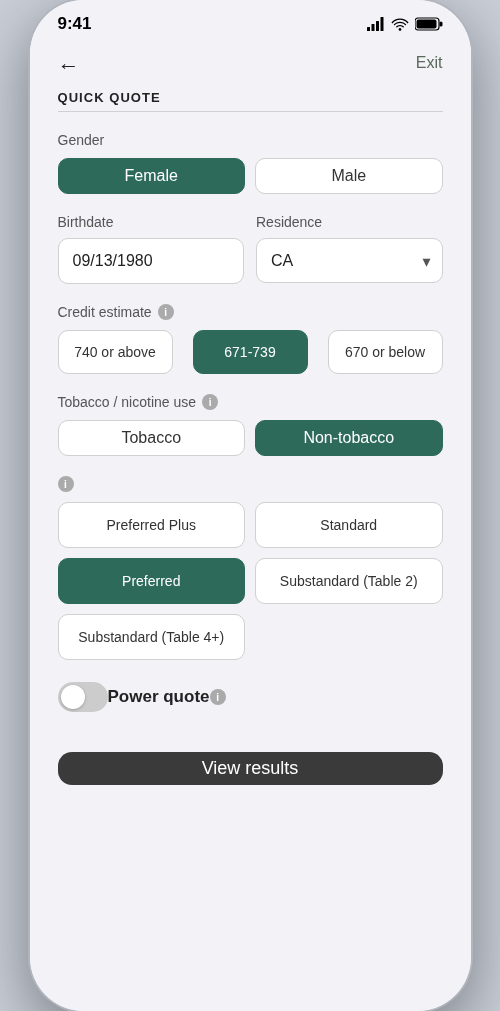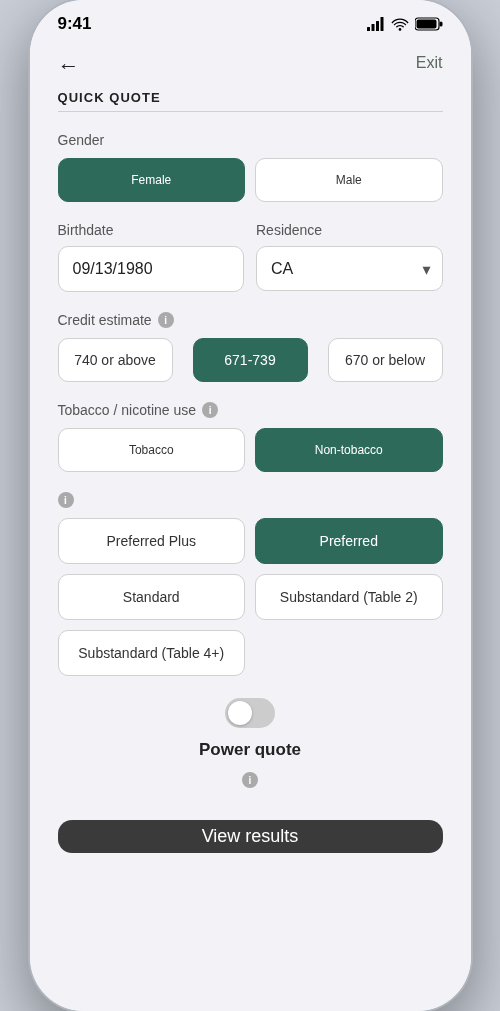--- a/index.html
+++ b/index.html
@@ -109,25 +109,25 @@
 
     
     .toggle-group {
       display: flex;
       gap: 10px;
       margin-bottom: 20px;
     }
 
     .toggle-btn {
       flex: 1;
-      padding: 14px 10px;
+      padding: 8px 10px;
       border-radius: 10px;
       border: 1.5px solid #d0d0d0;
       background: #fff;
-      font-size: 12px;
+      font-size: 16px;
       font-weight: 500;
       cursor: pointer;
       color: #333;
       transition: all 0.15s;
     }
 
     .toggle-btn.active {
       background: #2d6a5a;
       color: #fff;
       border-color: #2d6a5a;
@@ -238,23 +238,21 @@
     .health-grid .toggle-btn {
       padding: 14px 0;
       font-size: 14px;
       width: 100%;
     }
 
     
     .power-quote-row {
       display: flex;
       align-items: center;
-      gap: 12px;
-      margin-bottom: 32px;
-      flex-direction: column;
+      margin-bottom: 40px;
     }
 
     
     .switch {
       width: 50px;
       height: 30px;
       background: #ccc;
       border-radius: 15px;
       position: relative;
       cursor: pointer;
@@ -389,22 +387,22 @@
       </div>
     </div>
 
     
     <div>
       <div class="label-row">
         <span class="info-icon">i</span>
       </div>
       <div class="health-grid">
         <button class="toggle-btn">Preferred Plus</button>
+        <button class="toggle-btn">Standard</button>
         <button class="toggle-btn active">Preferred</button>
-        <button class="toggle-btn">Standard</button>
         <button class="toggle-btn">Substandard (Table 2)</button>
         <button class="toggle-btn">Substandard (Table 4+)</button>
       </div>
     </div>
 
     
     <div class="power-quote-row">
       <div class="switch">
         <div class="switch-thumb"></div>
       </div>

